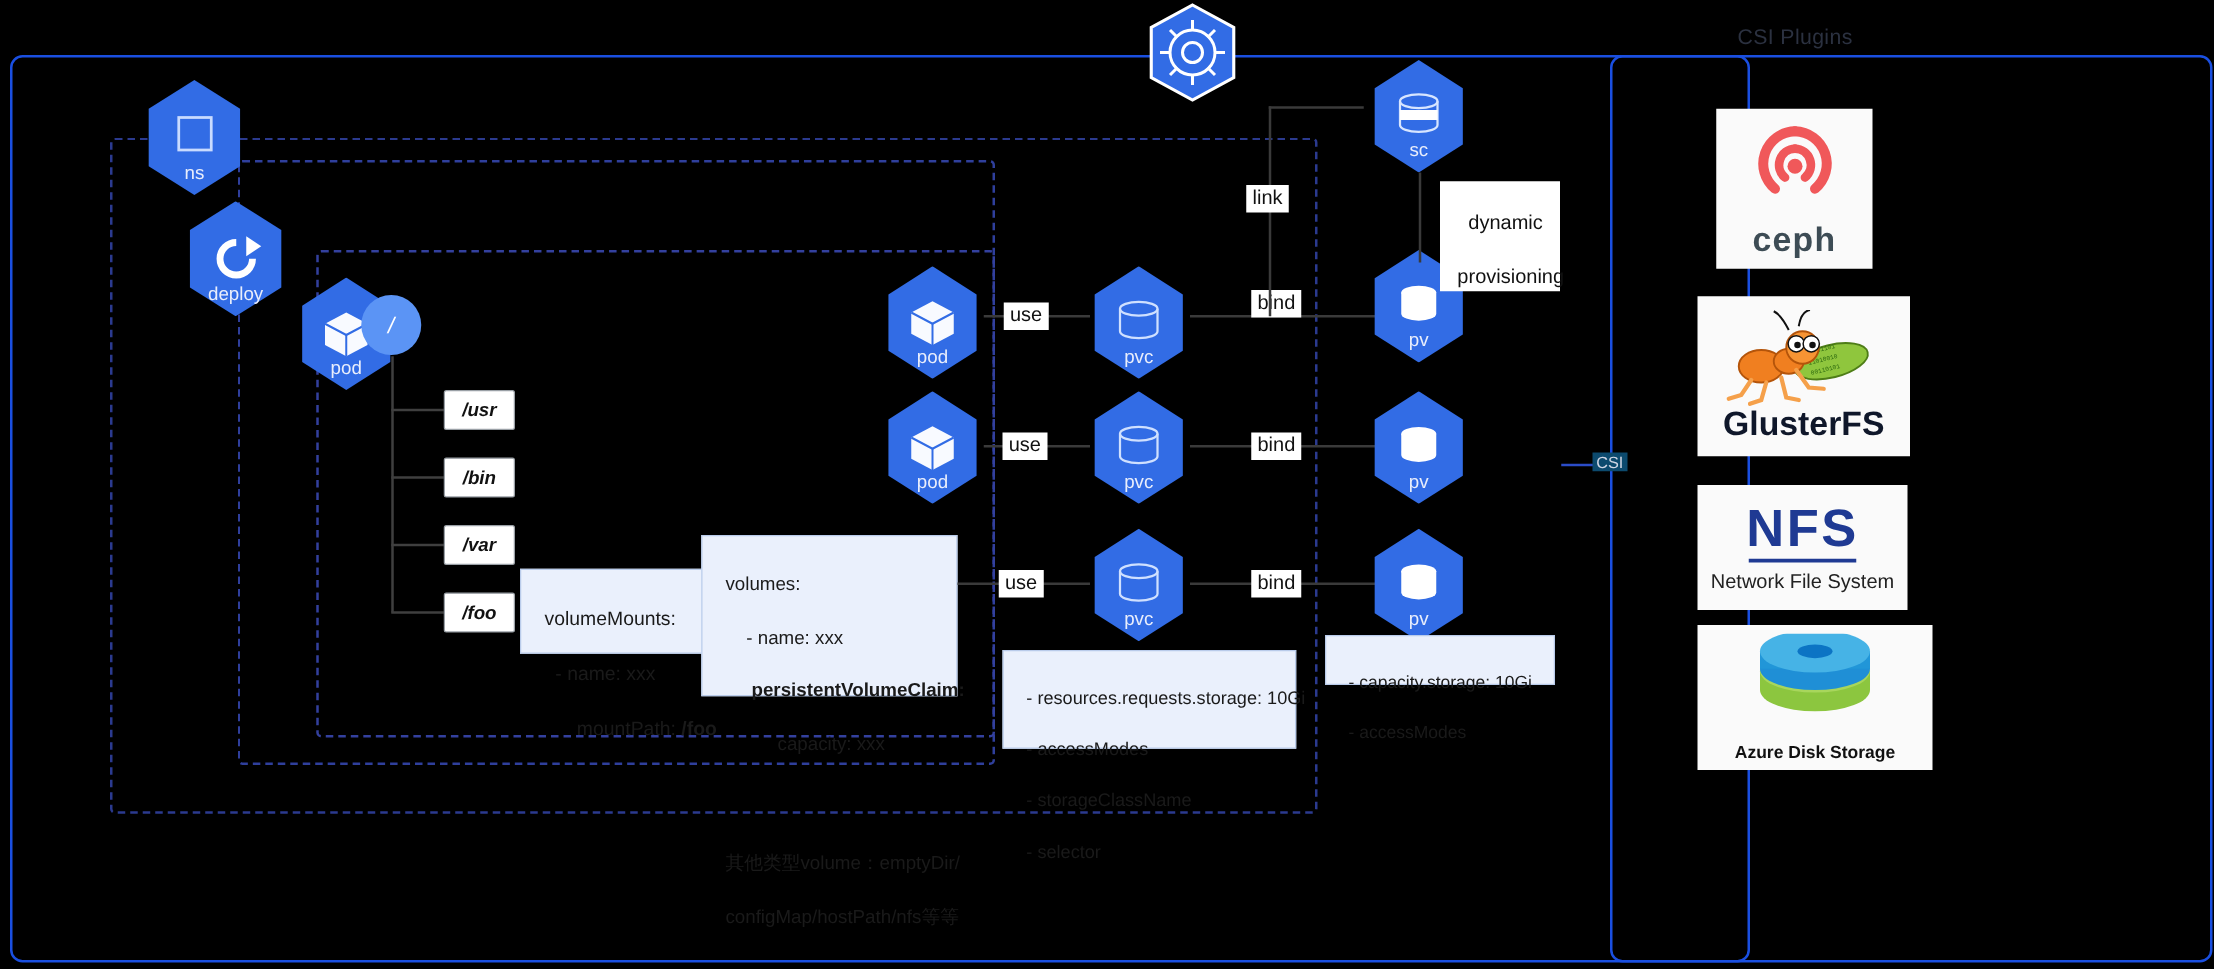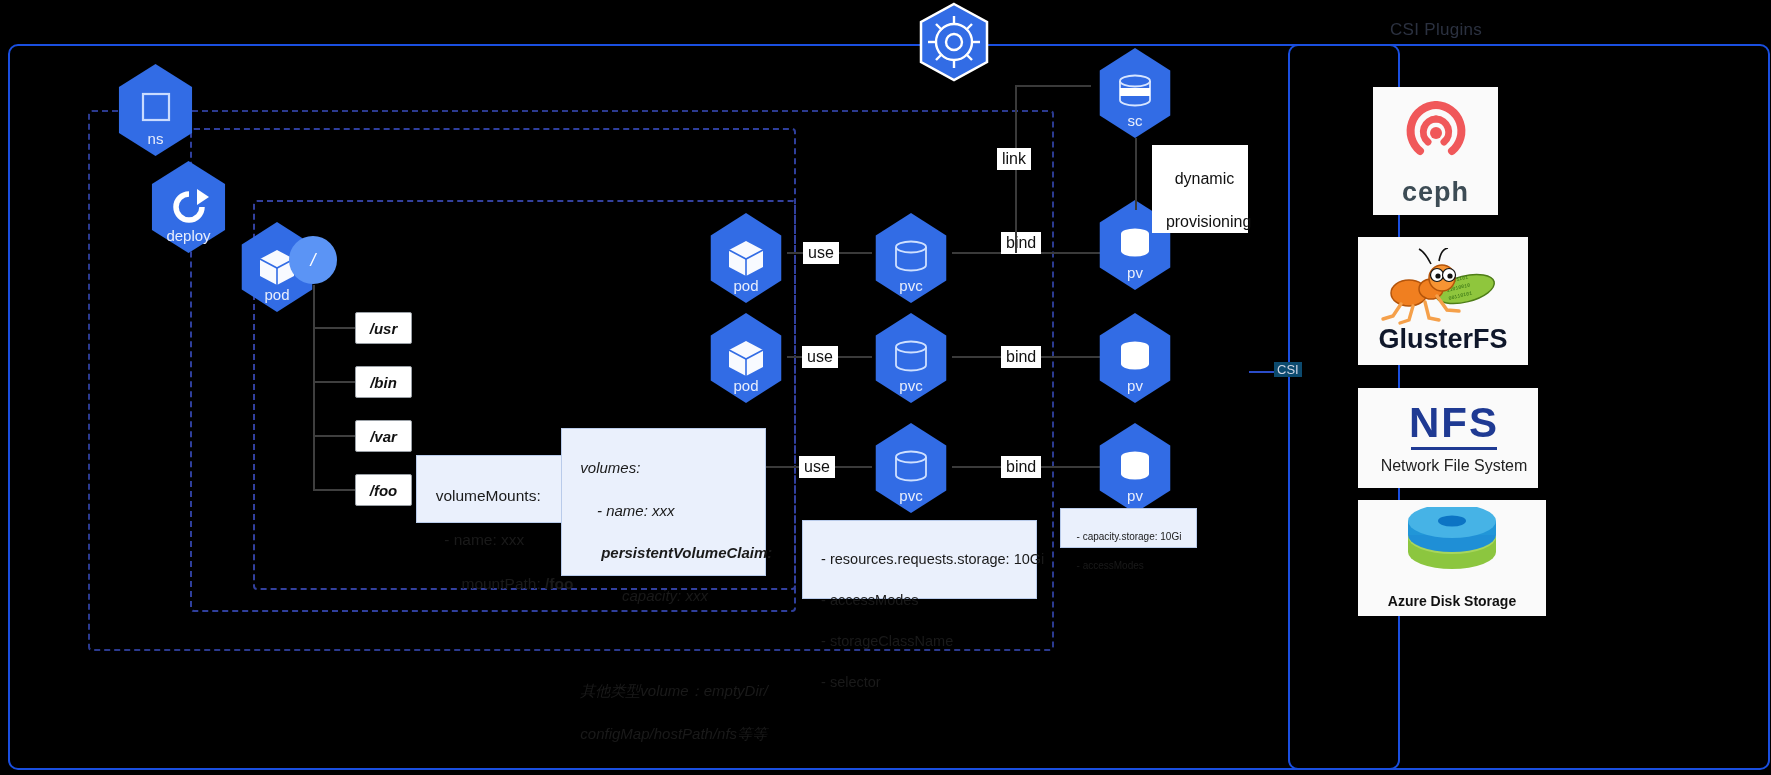--- a/index.html
+++ b/index.html
@@ -140,21 +140,21 @@
 <div class="dirbox" style="left:355px;top:474px;width:55px;height:30px;">
   <span>/foo</span>
   </div>
 
 <div class="note" style="left:416px;top:455px;width:148px;height:68px;">
   <span>volumeMounts:</span><br>
   <span>  - name: xxx</span><br>
   <span>      mountPath: <b>/foo</b></span>
 </div>
 
-<div class="note" style="left:561px;top:428px;width:205px;height:148px;font-size:15px;font-style:italic;">
+<div class="note" style="left:561px;top:428px;width:205px;height:129px;font-size:15px;">
   <span>volumes:</span><br>
   <span>    - name: xxx</span><br>
   <span>     <b>persistentVolumeClaim:</b></span><br>
   <span>          capacity: xxx</span><br>
   <span style="display:block;height:10px;"></span>
   <span>其他类型volume：emptyDir/</span><br>
   <span>configMap/hostPath/nfs等等</span>
 </div>
 
 <div class="hex" style="left:705px;top:213px;width:82px;height:90px;">
@@ -273,21 +273,21 @@
   <span class="lbl">pv</span>
 </div>
 
 <div class="note" style="left:802px;top:520px;width:235px;height:79px;font-size:14.5px;">
   <span>- resources.requests.storage: 10Gi</span><br>
   <span>- accessModes</span><br>
   <span>- storageClassName</span><br>
   <span>- selector</span>
 </div>
 
-<div class="note" style="left:1060px;top:508px;width:137px;height:40px;font-size:10px;">
+<div class="note" style="left:1060px;top:508px;width:184px;height:40px;font-size:14px;">
   <span>- capacity.storage: 10Gi</span><br>
   <span>- accessModes</span>
 </div>
 
 <div class="panel" style="left:1288px;top:44px;width:478px;height:722px;"></div>
 <div class="panel-title" style="left:1390px;top:20px;">CSI Plugins</div>
 
 <div class="ln lnh" style="left:1249px;top:371px;width:40px;background:#2b4cc8;"></div>
 <div class="csi-label" style="left:1255px;top:362px;background:#0c4a6e;padding:0 3px;margin-left:19px;">CSI</div>
 
@@ -324,21 +324,21 @@
     <g stroke="#f5a04a" stroke-width="3.4" fill="none" stroke-linecap="round">
       <path d="M22 56 l-8 12 l-10 3"></path>
       <path d="M34 58 l-4 14 l-9 3"></path>
       <path d="M46 54 l4 16 l10 2"></path>
       <path d="M58 48 l10 14 l12 1"></path>
     </g>
   </svg>
   <div class="cap" style="font-size:27px;color:#0f172a;margin-top:-2px;">GlusterFS</div>
 </div>
 
-<div class="logo" style="left:1358px;top:388px;width:168px;height:100px;padding-left:12px;">
+<div class="logo" style="left:1358px;top:388px;width:168px;height:100px;">
   <div style="font-size:42px;font-weight:bold;color:#1f3a93;letter-spacing:2px;line-height:1;">NFS</div>
   <div style="width:86px;height:3px;background:#1f3a93;margin-top:3px;"></div>
   <div class="cap" style="font-size:16px;font-weight:normal;color:#222;margin-top:7px;">Network File System</div>
 </div>
 
 <div class="logo" style="left:1358px;top:500px;width:188px;height:116px;">
   <svg width="108" height="82" viewBox="0 0 108 82">
     <ellipse cx="54" cy="45" rx="44" ry="17" fill="#8cc63f"></ellipse>
     <rect x="10" y="30" width="88" height="15" fill="#8cc63f"></rect>
     <ellipse cx="54" cy="30" rx="44" ry="17" fill="#a8d65c"></ellipse>

